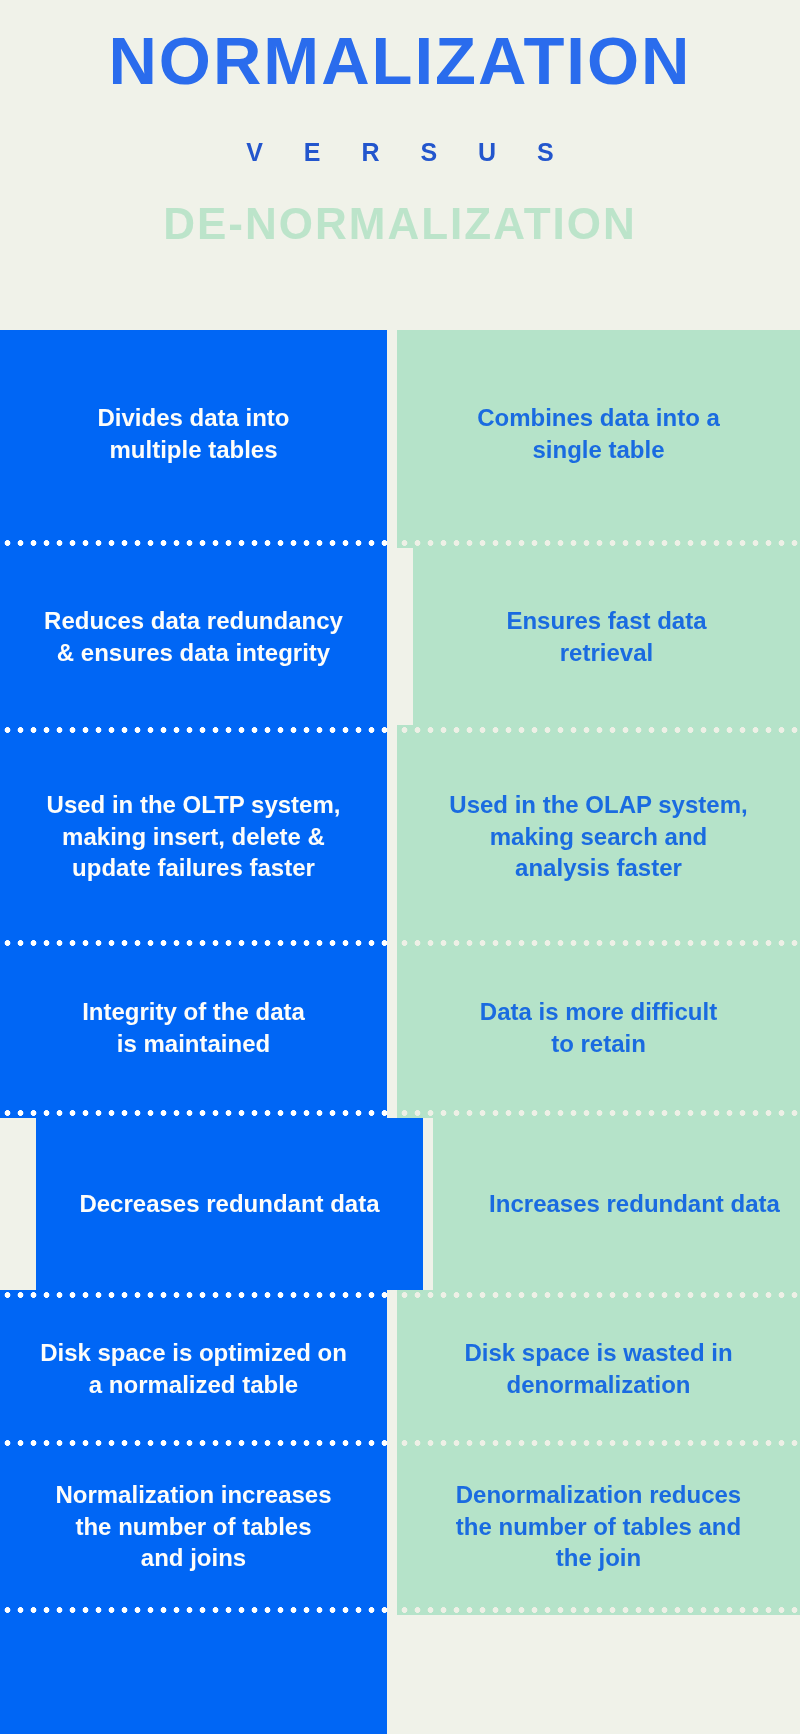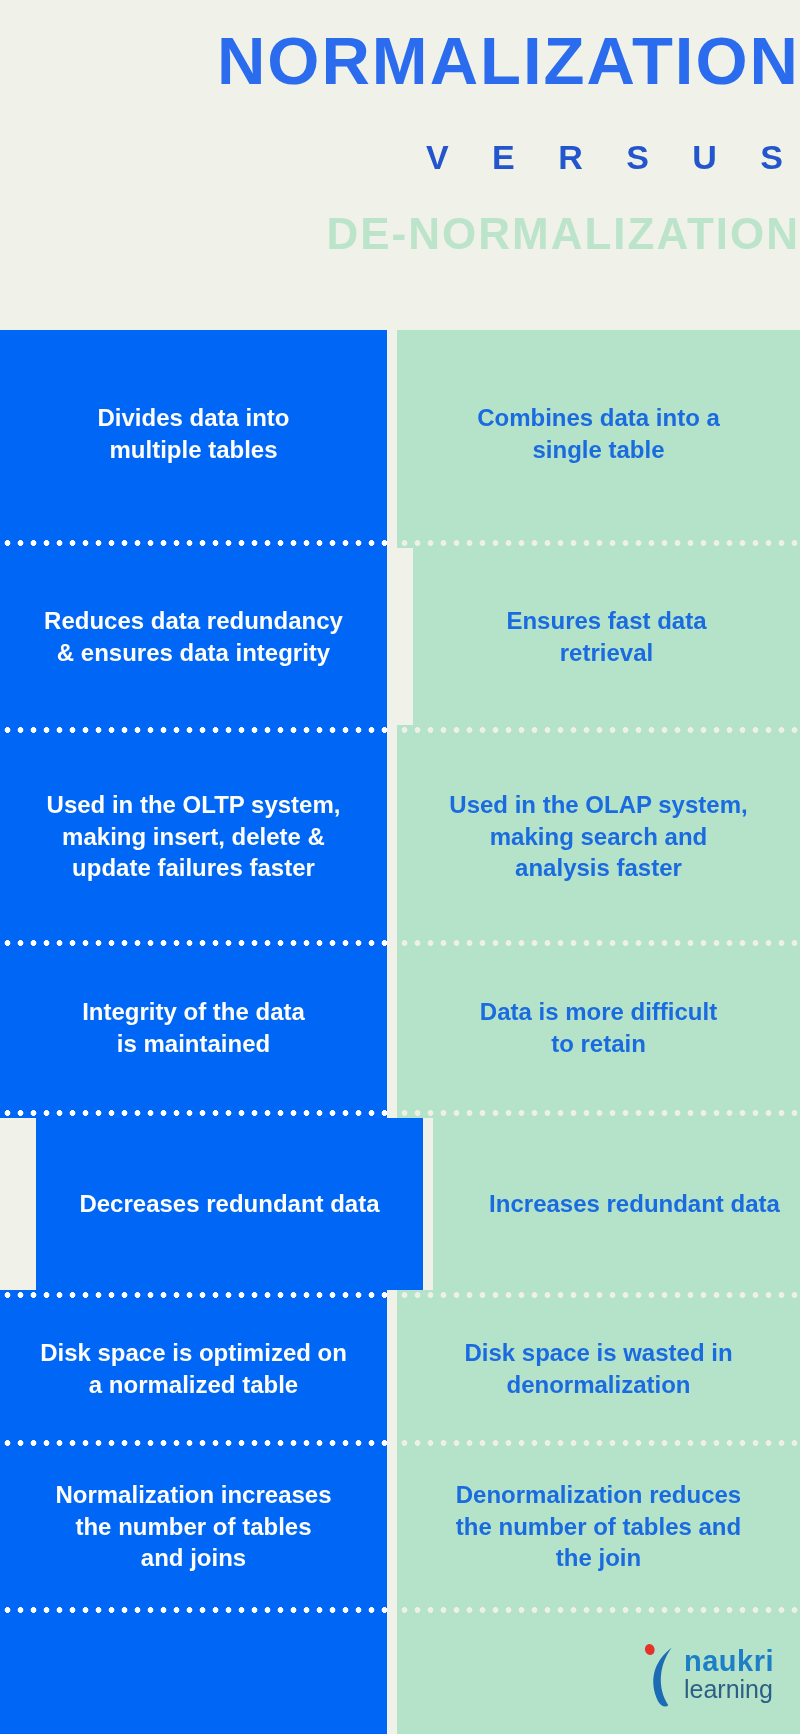--- a/index.html
+++ b/index.html
@@ -7,33 +7,33 @@
     width:800px;height:1734px;
     background:#f0f2e9;
     font-family:"Liberation Sans", sans-serif;
     overflow:hidden;
   }
   .page{width:800px;height:1734px;display:flex;flex-direction:column;}
 
   
   .header{
     height:330px;box-sizing:border-box;
-    display:flex;flex-direction:column;align-items:flex-end;
+    display:flex;flex-direction:column;align-items:center;
     padding-top:26px;
     background:var(--background,#f0f2e9);
   }
   .title-top{
     margin:0;
     font-size:67px;font-weight:700;letter-spacing:2px;
     color:var(--header_blue,#2a6ced);
     line-height:1.05;
   }
   .versus{
     margin-top:42px;
-    font-size:34px;font-weight:700;
+    font-size:25px;font-weight:700;
     letter-spacing:17px;text-indent:17px;
     color:var(--versus_blue,#2356cd);
   }
   .title-bottom{
     margin:34px 0 0 0;
     font-size:44px;font-weight:700;letter-spacing:2px;
     color:var(--header_green,#bce4ca);
     line-height:1.05;white-space:nowrap;
   }
 
@@ -212,28 +212,16 @@
     </div>
     <div class="divider-row">
       <div class="seg-left"></div>
       <div class="gap"></div>
       <div class="seg-right"></div>
     </div>
 
     <div class="row r8">
       <div class="cell-left"></div>
       <div class="gap"></div>
-      <div class="cell-right logo-cell">
-        <div class="brand">
-          <svg class="swoosh" viewBox="0 0 44 96" aria-hidden="true">
-            <ellipse cx="10" cy="11" rx="7" ry="8" fill="#e63329" transform="rotate(-18 10 11)"></ellipse>
-            <path d="M42 8 C16 28 8 56 22 86 C26 93 33 96 37 92 C20 66 24 32 42 8 Z" fill="#1b6cb5"></path>
-          </svg>
-          <div class="brand-text">
-            <span class="brand-name">naukri</span>
-            <span class="brand-sub">learning</span>
-          </div>
-        </div>
-      </div>
     </div>
 
   </div>
 </div>
 
 </body></html>

